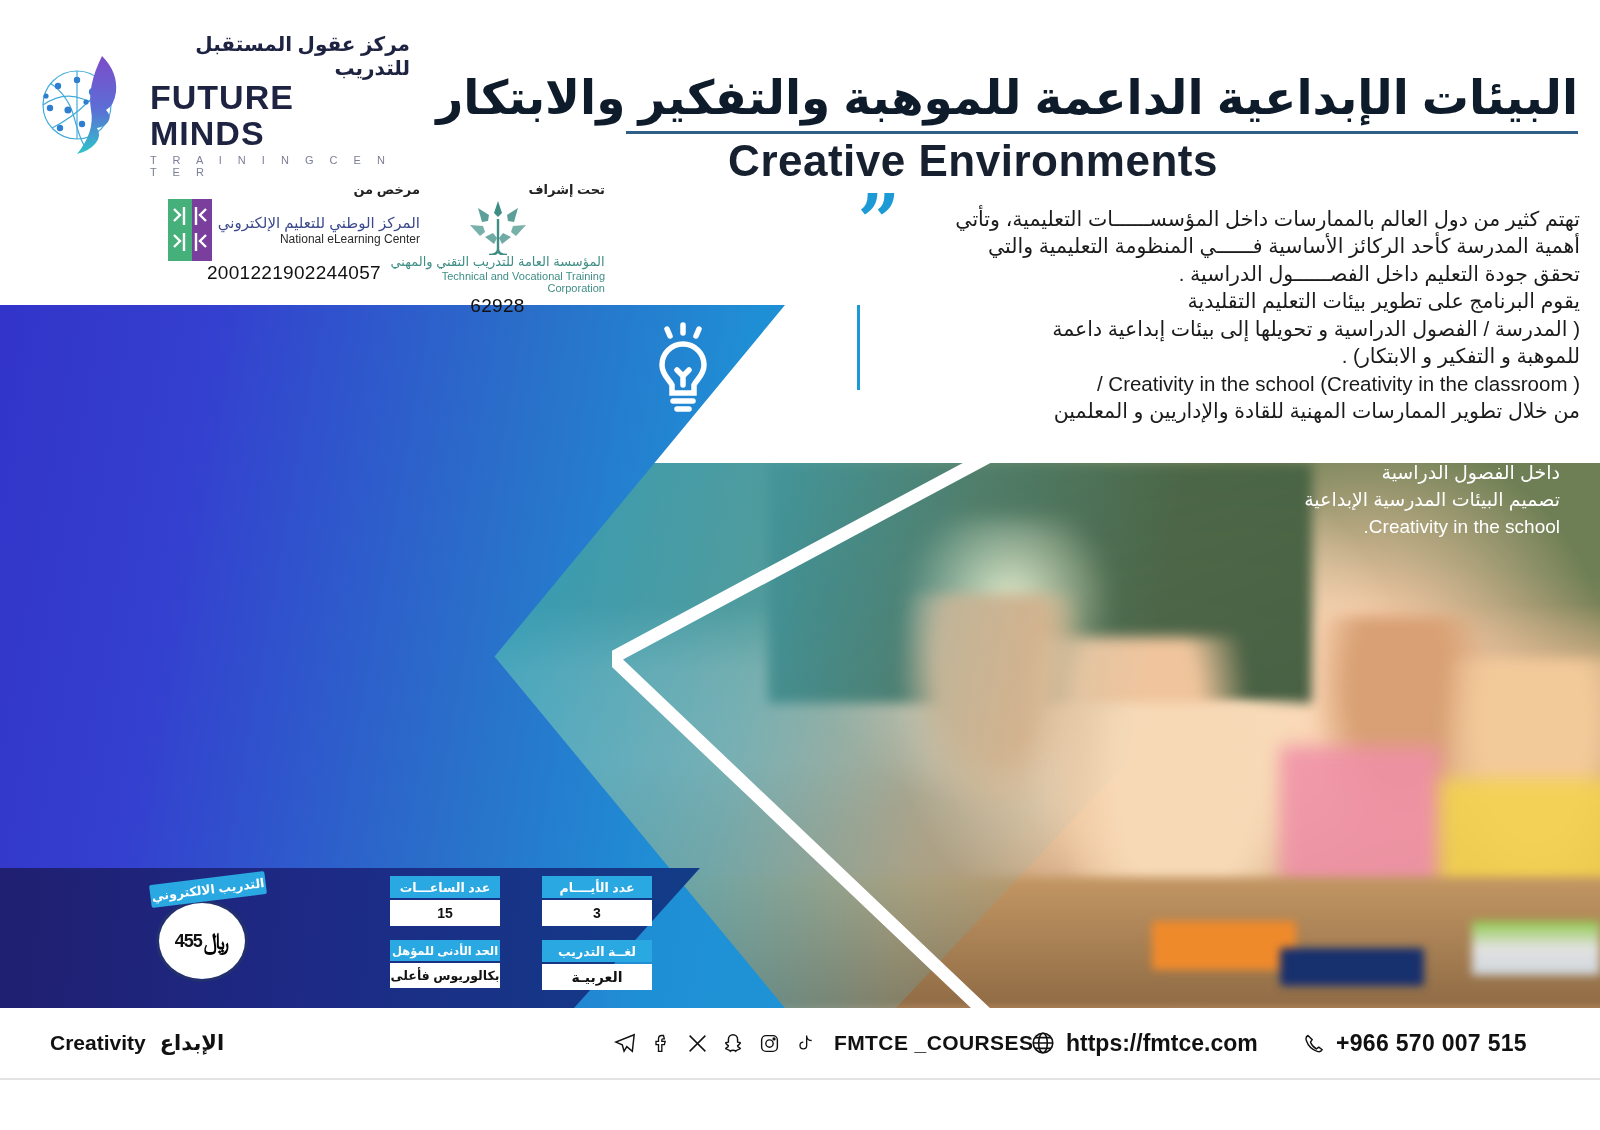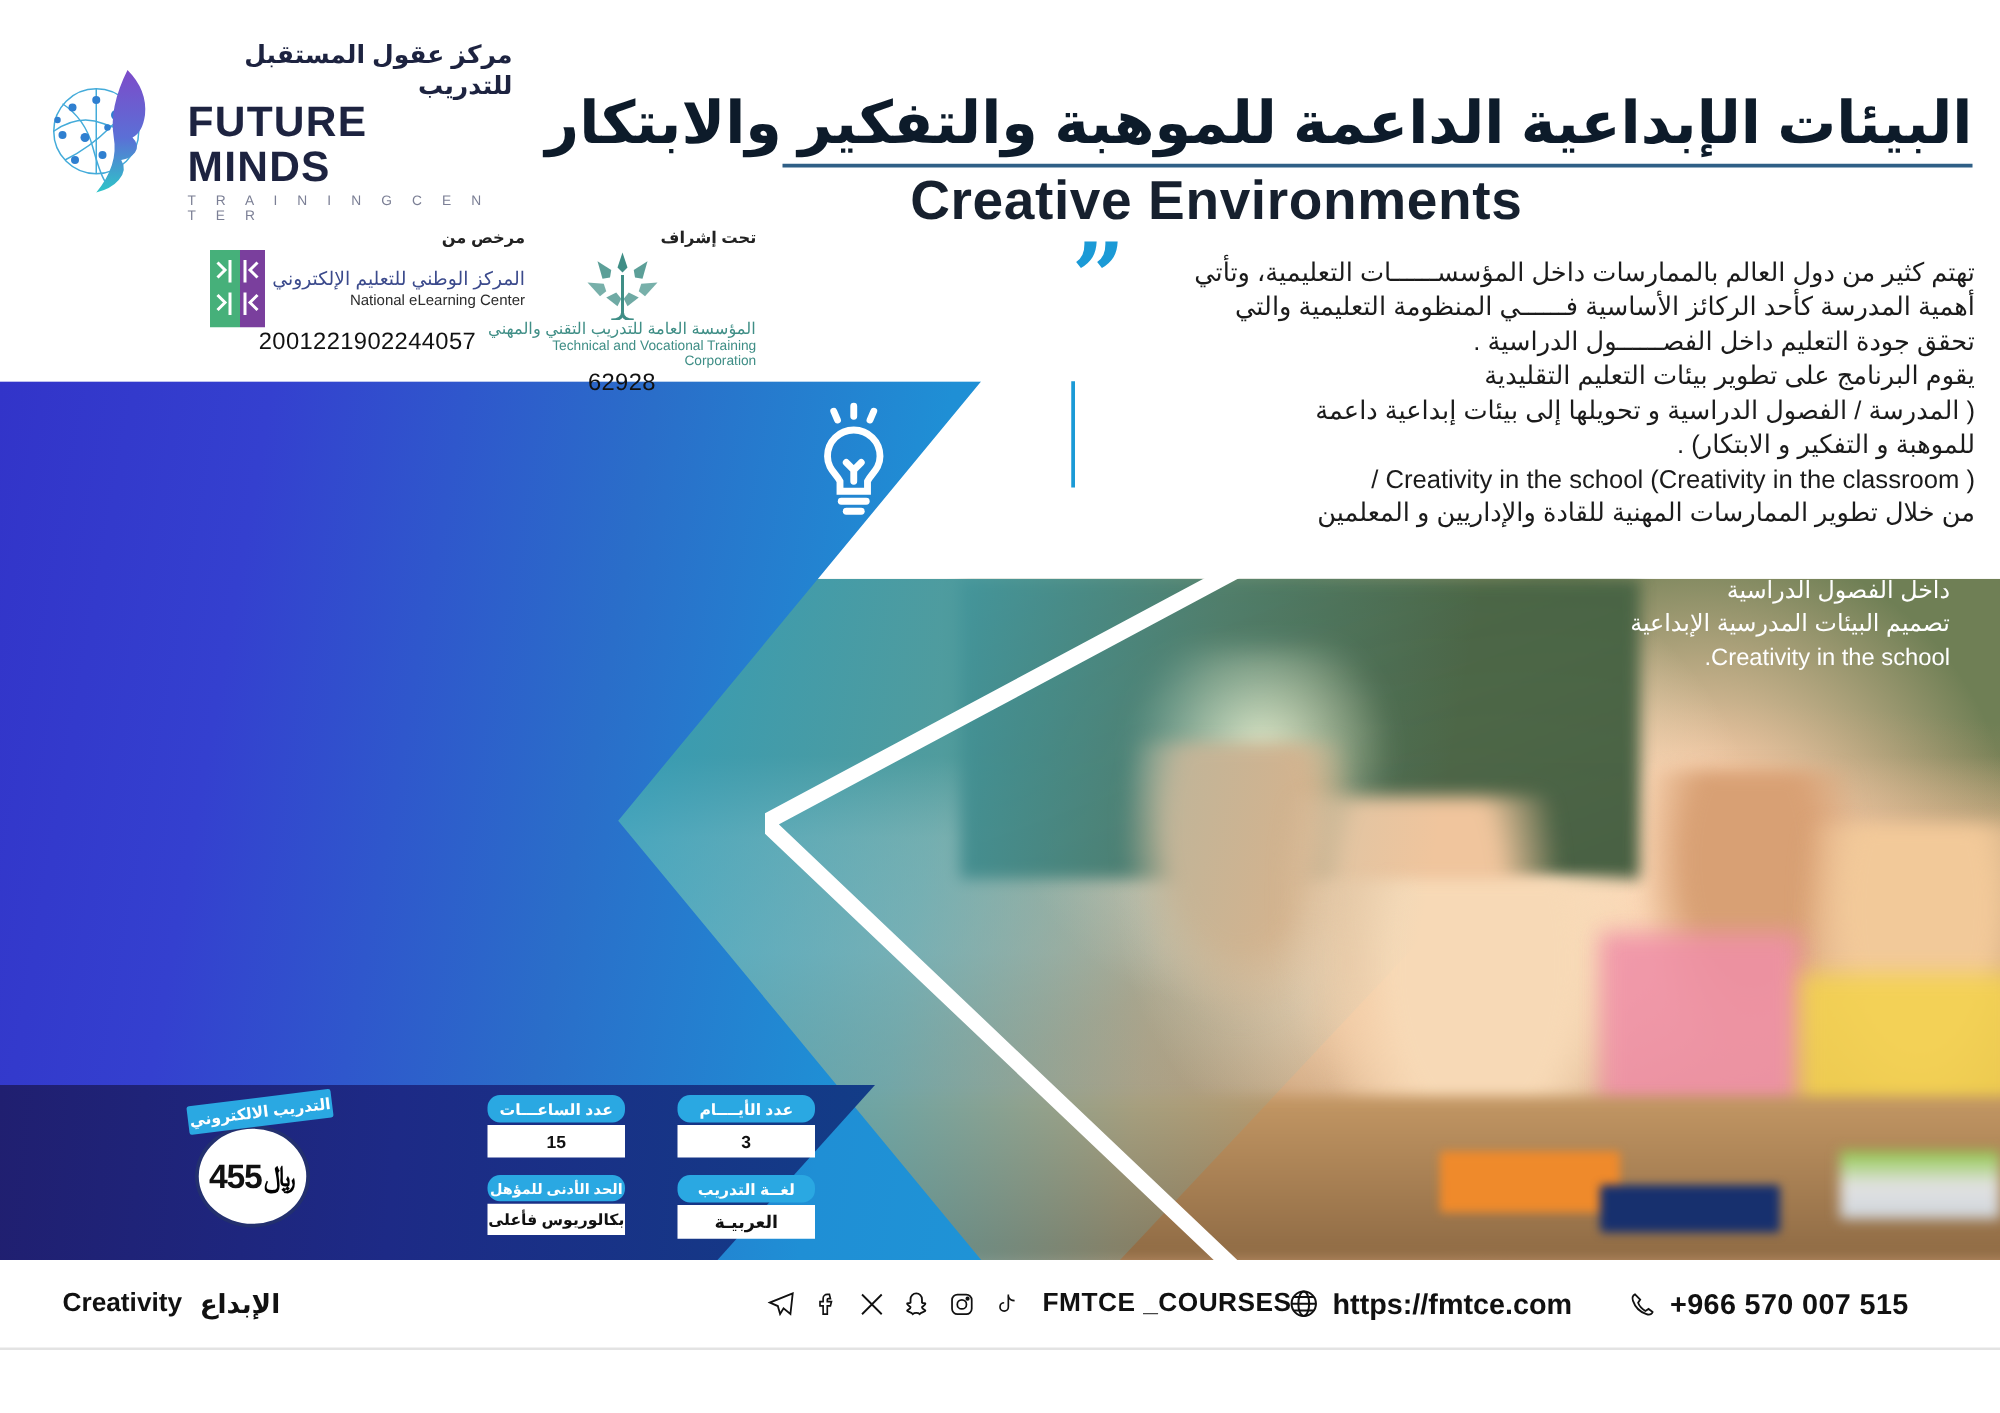--- a/index.html
+++ b/index.html
@@ -107,28 +107,28 @@
 
   .bulb { position:absolute; left:640px; top:318px; width:86px; height:104px; z-index:10; }
 
   
   .chevron { position:absolute; left:612px; top:448px; width:1000px; height:570px; z-index:8; pointer-events:none; }
 
   
   .badges { position:absolute; left:332px; top:876px; width:320px; height:122px; z-index:11; direction:rtl; }
   .badge { position:absolute; width:110px; }
   .badge-head { background:#2aa8e2; color:#fff; font-size:12.5px; font-weight:bold; text-align:center;
-      padding:4px 0 3px; letter-spacing:.3px;border-radius:10px; }
+      padding:4px 0 3px; letter-spacing:.3px; }
   .badge-val { background:#fff; color:#111; font-size:14px; font-weight:bold; text-align:center;
       padding:5px 0 5px; margin-top:2px; }
 
   .price { position:absolute; left:148px; top:878px; width:120px; height:112px; z-index:11; }
   .price-disc { position:absolute; left:8px; top:22px; width:92px; height:82px; border-radius:50%;
       background:#fff; border:3px solid #23306f; display:flex; align-items:center; justify-content:center; }
-  .price-amount { font-size:27px; font-weight:bold; color:#111; direction:ltr; letter-spacing:-1px; }
+  .price-amount { font-size:18px; font-weight:bold; color:#111; direction:ltr; letter-spacing:-1px; }
   .riyal { font-size:23px; font-weight:bold; margin-left:2px; }
   .price-ribbon { position:absolute; left:2px; top:0px; width:116px; background:#2aa8e2; color:#fff;
       font-size:12.5px; font-weight:bold; text-align:center; padding:4px 0; transform:rotate(-7deg); border-radius:2px; }
 
   
   .footer { position:absolute; left:0; top:1008px; width:1600px; height:70px; background:#fff; z-index:14;
       display:flex; align-items:center; }
   .footer-left { position:absolute; left:50px; display:flex; align-items:center; gap:14px; direction:ltr;justify-content:space-between; }
   .f-en { font-size:21px; font-weight:bold; color:#111; }
   .f-ar { font-size:21px; font-weight:bold; color:#111; direction:rtl; }

